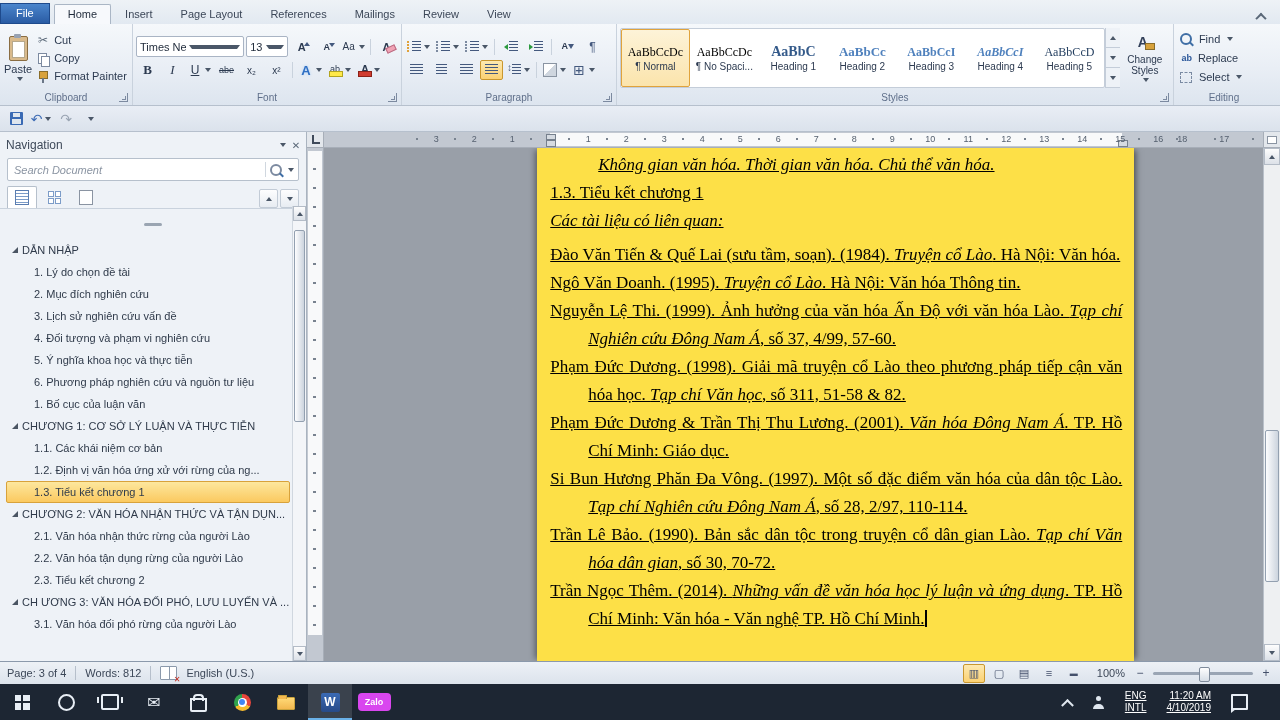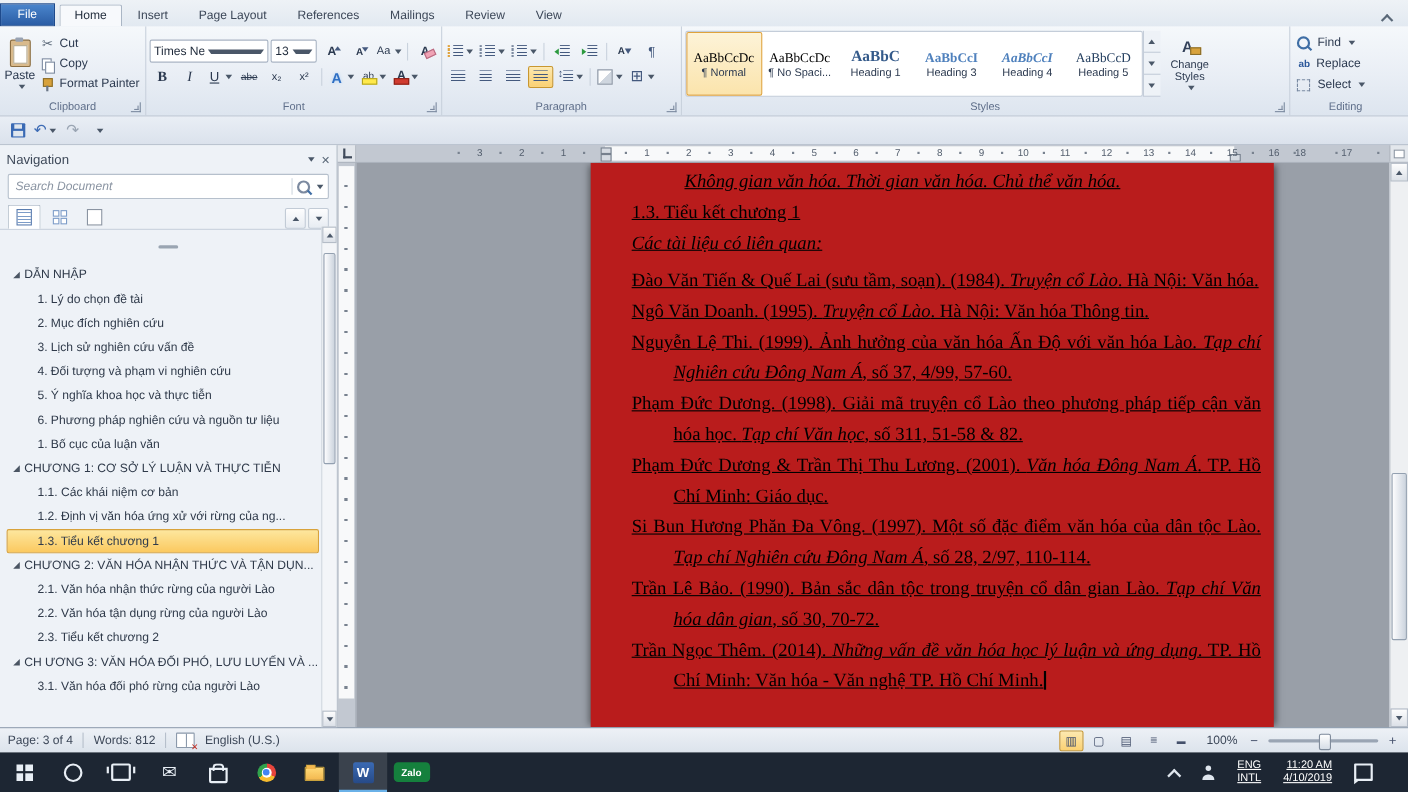--- a/index.html
+++ b/index.html
@@ -194,22 +194,22 @@
   .rdot{position:absolute;top:6px;width:2px;height:2px;background:#78828f;transform:translateX(-50%);}
   .rmark{position:absolute;background:#d6dbe2;border:1px solid #76808d;}
   .ruler-toggle{flex:0 0 16px;background:#e3e7ec;border-left:1px solid #a7aeb8;position:relative;}
   .ruler-toggle::before{content:"";position:absolute;left:3px;top:4px;right:3px;height:6px;background:#fff;border:1px solid #8a94a2;}
   .doc-body{flex:1;display:flex;min-height:0;}
   .vruler{flex:0 0 16px;background:#c2c8d1;border-right:1px solid #a7aeb8;position:relative;}
   .vruler::before{content:"";position:absolute;left:1px;right:1px;top:3px;bottom:26px;background:#f8f9fa;}
   .vruler::after{content:"";position:absolute;left:6px;width:3px;top:3px;bottom:26px;
     background:repeating-linear-gradient(to bottom,transparent 0 17px,#78828f 17px 19px);}
   .viewport{flex:1;position:relative;overflow:hidden;}
-  .page{position:absolute;left:213px;top:0;width:597px;height:100%;background:#b91c1c;
-    box-shadow:4px 0 6px -2px rgba(0,0,0,.5),-4px 0 6px -2px rgba(0,0,0,.4);padding-left:24px;}
+  .page{position:absolute;left:213px;top:0;width:597px;height:100%;background:#fde047;
+    box-shadow:4px 0 6px -2px rgba(0,0,0,.5),-4px 0 6px -2px rgba(0,0,0,.4);}
   .page-content{padding:3px 12px 0 13px;font-family:"Liberation Serif","DejaVu Serif",serif;
     font-size:17px;line-height:28px;color:#000;}
   .para span{text-decoration:underline;}
   .it{font-style:italic;}
   .cont{text-indent:48px;}
   .gap{margin-bottom:6px;}
   .hang{padding-left:38px;text-indent:-38px;text-align:justify;}
   .caret{display:inline-block;width:1.5px;height:17px;background:#000;vertical-align:-3px;margin-left:1px;animation:blink 1s steps(1) infinite;}
   @keyframes blink{50%{opacity:0;}}
 
@@ -249,21 +249,21 @@
   .tview::after{content:"";position:absolute;right:-6px;top:1px;width:2px;height:6px;background:#e8eef5;}
   .mail::before{content:"✉";font-size:16px;color:#e8eef5;}
   .bag{width:13px;height:10px;border:2px solid #e8eef5;border-radius:0 0 2px 2px;position:relative;margin-top:5px;}
   .bag::before{content:"";position:absolute;left:1px;top:-6px;width:7px;height:5px;border:2px solid #e8eef5;border-bottom:none;border-radius:4px 4px 0 0;}
   .chrome{width:17px;height:17px;border-radius:50%;background:conic-gradient(#e8453c 0 33%,#f6bb2e 33% 66%,#30a24c 66% 100%);position:relative;}
   .chrome::before{content:"";position:absolute;left:4px;top:4px;width:9px;height:9px;background:#fff;border-radius:50%;}
   .chrome::after{content:"";position:absolute;left:5.5px;top:5.5px;width:6px;height:6px;background:#4285f4;border-radius:50%;}
   .folder{width:16px;height:11px;background:linear-gradient(#ffd977,#f3b84f);border:1px solid #caa23c;border-radius:1px;position:relative;margin-top:3px;}
   .folder::before{content:"";position:absolute;left:0;top:-3px;width:7px;height:3px;background:#f3b84f;border:1px solid #caa23c;border-bottom:none;border-radius:1px 1px 0 0;}
   .wtile{width:19px;height:19px;background:linear-gradient(#3a6ab4,#274a87);border-radius:2px;color:#fff;font-weight:bold;font-size:12px;display:flex;align-items:center;justify-content:center;}
-  .zalo{min-width:27px;height:18px;padding:0 3px;background:#15803d;border-radius:4px;color:#fff;font-size:9px;font-weight:bold;display:flex;align-items:center;justify-content:center;}
+  .zalo{min-width:27px;height:18px;padding:0 3px;background:#d946ef;border-radius:4px;color:#fff;font-size:9px;font-weight:bold;display:flex;align-items:center;justify-content:center;}
   .tray{margin-left:auto;display:flex;align-items:center;gap:20px;padding-right:4px;font-size:10px;text-decoration:underline;}
   .chev{width:7px;height:7px;border-left:2px solid #dfe6ee;border-top:2px solid #dfe6ee;transform:rotate(45deg) translate(2px,2px);}
   .person{position:relative;width:13px;height:13px;}
   .person::before{content:"";position:absolute;left:4px;top:0;width:5px;height:5px;border-radius:50%;background:#dfe6ee;}
   .person::after{content:"";position:absolute;left:1px;bottom:0;width:11px;height:5px;border-radius:5px 5px 0 0;background:#dfe6ee;}
   .lang{text-align:center;line-height:1.25;}
   .clock{text-align:right;line-height:1.25;}
   .notif{width:13px;height:12px;border:2px solid #e8eef5;border-radius:1px;position:relative;margin-right:2px;}
   .notif::before{content:"";position:absolute;left:-2px;bottom:-5px;border-top:4px solid #e8eef5;border-right:5px solid transparent;}
   .desk{width:5px;border-left:1px solid rgba(255,255,255,.4);}
@@ -460,20 +460,24 @@
               <div class="style-prev normal">AaBbCcDc</div>
               <div class="style-name">¶ Normal</div>
             </div>
             <div class="style-cell">
               <div class="style-prev normal">AaBbCcDc</div>
               <div class="style-name">¶ No Spaci...</div>
             </div>
             <div class="style-cell">
               <div class="style-prev h1">AaBbC</div>
               <div class="style-name">Heading 1</div>
+            </div>
+            <div class="style-cell">
+              <div class="style-prev h2">AaBbCc</div>
+              <div class="style-name">Heading 2</div>
             </div>
             <div class="style-cell">
               <div class="style-prev h3">AaBbCcI</div>
               <div class="style-name">Heading 3</div>
             </div>
             <div class="style-cell">
               <div class="style-prev h4">AaBbCcI</div>
               <div class="style-name">Heading 4</div>
             </div>
             <div class="style-cell">

